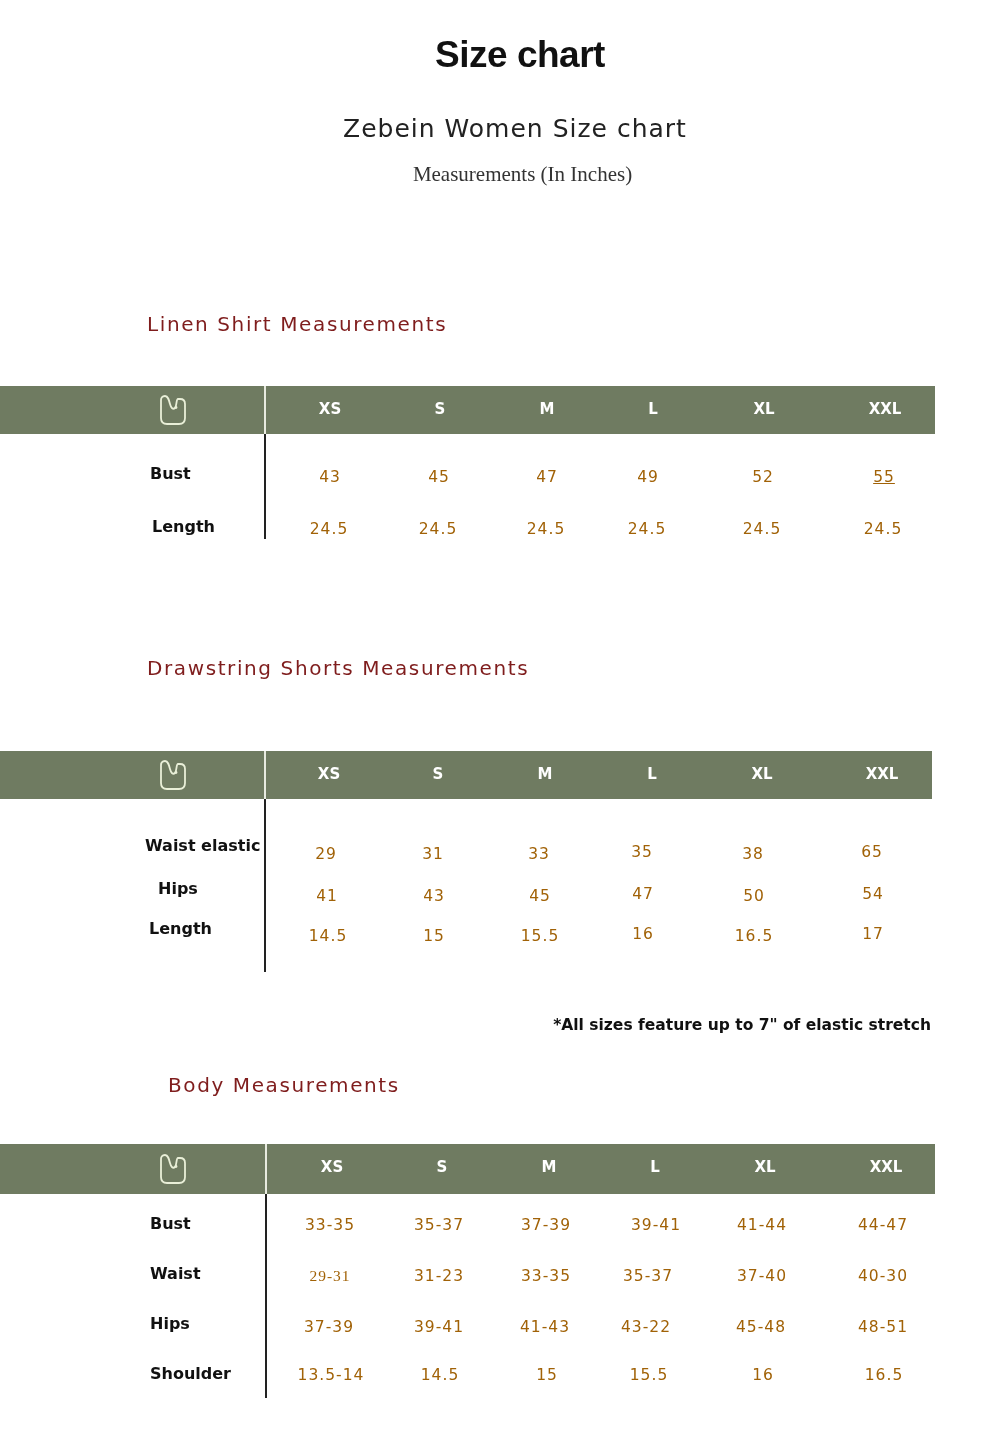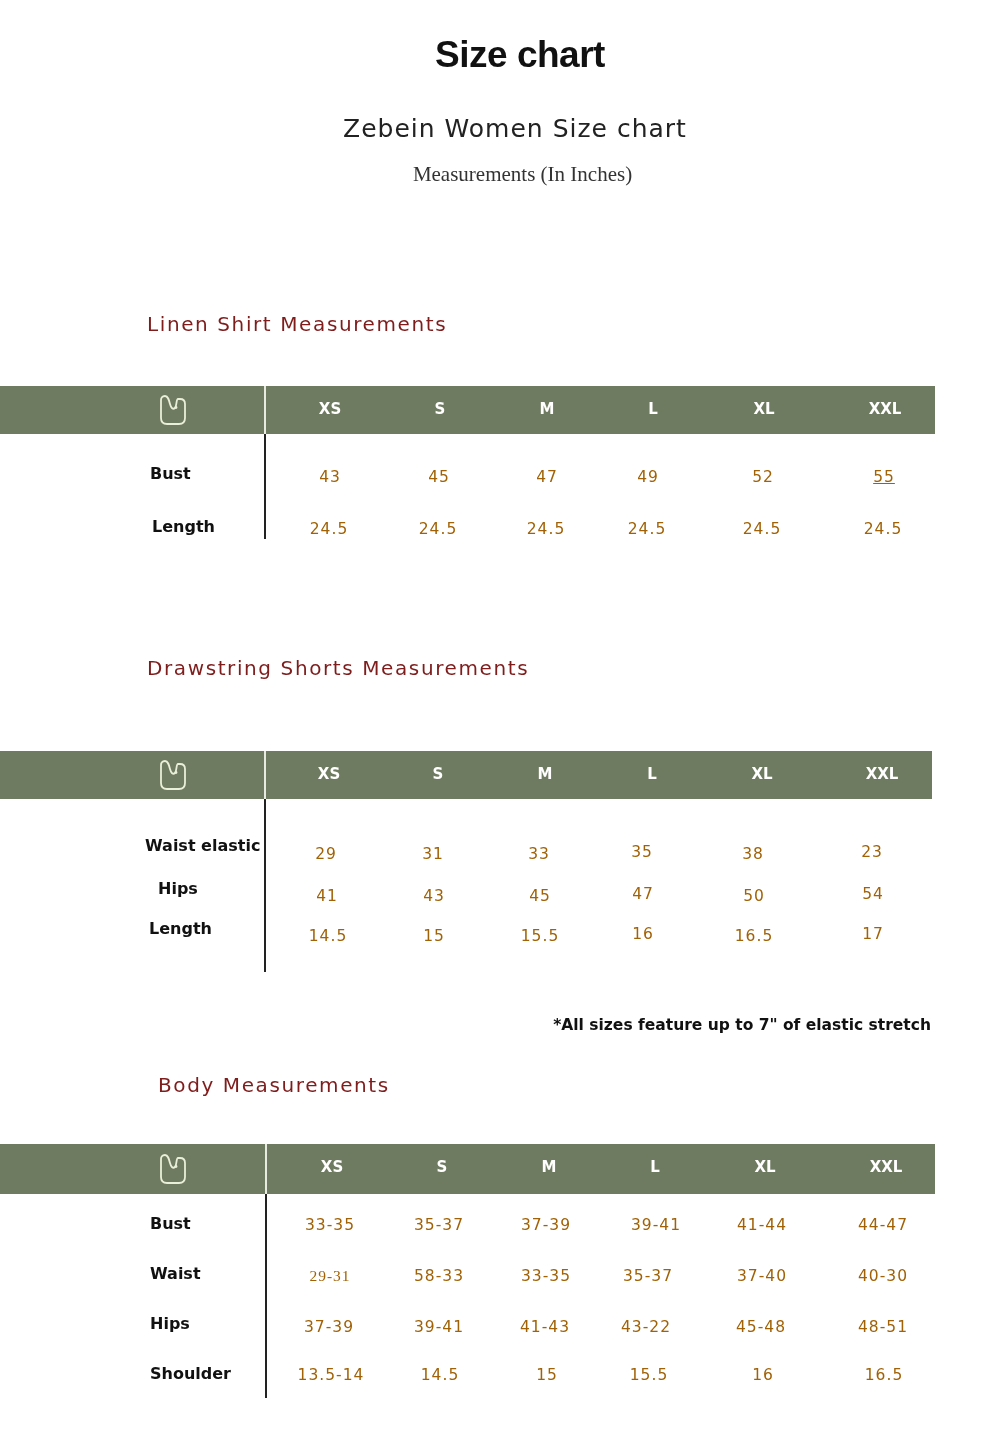--- a/index.html
+++ b/index.html
@@ -78,21 +78,21 @@
 </div>
 <div class="vline" style="top:799px; height:173px;"></div>
 
 <div>
   <div class="rowlabel" style="left:145px; top:836px;">Waist elastic</div>
   <div class="cell" style="left:326px; top:845px;">29</div>
   <div class="cell" style="left:433px; top:845px;">31</div>
   <div class="cell" style="left:539px; top:845px;">33</div>
   <div class="cell" style="left:642px; top:843px;">35</div>
   <div class="cell" style="left:753px; top:845px;">38</div>
-  <div class="cell" style="left:872px; top:843px;">23</div>
+  <div class="cell" style="left:872px; top:843px;">65</div>
 </div>
 <div>
   <div class="rowlabel" style="left:158px; top:879px;">Hips</div>
   <div class="cell" style="left:327px; top:887px;">41</div>
   <div class="cell" style="left:434px; top:887px;">43</div>
   <div class="cell" style="left:540px; top:887px;">45</div>
   <div class="cell" style="left:643px; top:885px;">47</div>
   <div class="cell" style="left:754px; top:887px;">50</div>
   <div class="cell" style="left:873px; top:885px;">54</div>
 </div>
@@ -101,21 +101,21 @@
   <div class="cell" style="left:328px; top:927px;">14.5</div>
   <div class="cell" style="left:434px; top:927px;">15</div>
   <div class="cell" style="left:540px; top:927px;">15.5</div>
   <div class="cell" style="left:643px; top:925px;">16</div>
   <div class="cell" style="left:754px; top:927px;">16.5</div>
   <div class="cell" style="left:873px; top:925px;">17</div>
 </div>
 
 <div class="abs note">*All sizes feature up to 7" of elastic stretch</div>
 
-<div class="abs section-title" style="left:158px; top:1073px;">Body Measurements</div>
+<div class="abs section-title" style="left:168px; top:1073px;">Body Measurements</div>
 
 <div class="abs hdr" style="top:1144px; width:935px; height:50px;">
   <svg class="icon" viewBox="0 0 28 32" style="top:9px;">
     <path d="M6 2 C3 2 2 4 2 6 L2 24 C2 28 4 30 8 30 L20 30 C24 30 26 28 26 24 L26 10 C26 6 24 5 21 5 L19 5 C17 5 18 12 16 14 C14 16 12 14 11 10 C10 6 9 2 6 2 Z" fill="none" stroke="#e9efd8" stroke-width="1.8" stroke-linejoin="round"></path>
     <circle cx="17" cy="13.5" r="1.4" fill="#e9efd8"></circle>
   </svg>
   <div class="div" style="left:265px;"></div>
   <div class="size" style="left:332px;">XS</div>
   <div class="size" style="left:442px;">S</div>
   <div class="size" style="left:549px;">M</div>
@@ -130,21 +130,21 @@
   <div class="cell" style="left:330px; top:1216px;">33-35</div>
   <div class="cell" style="left:439px; top:1216px;">35-37</div>
   <div class="cell" style="left:546px; top:1216px;">37-39</div>
   <div class="cell" style="left:656px; top:1216px;">39-41</div>
   <div class="cell" style="left:762px; top:1216px;">41-44</div>
   <div class="cell" style="left:883px; top:1216px;">44-47</div>
 </div>
 <div>
   <div class="rowlabel" style="left:150px; top:1264px;">Waist</div>
   <div class="cell" style="left:330px; top:1267px;font-family:Liberation Serif, serif;">29-31</div>
-  <div class="cell" style="left:439px; top:1267px;">58-33</div>
+  <div class="cell" style="left:439px; top:1267px;">31-23</div>
   <div class="cell" style="left:546px; top:1267px;">33-35</div>
   <div class="cell" style="left:648px; top:1267px;">35-37</div>
   <div class="cell" style="left:762px; top:1267px;">37-40</div>
   <div class="cell" style="left:883px; top:1267px;">40-30</div>
 </div>
 <div>
   <div class="rowlabel" style="left:150px; top:1314px;">Hips</div>
   <div class="cell" style="left:329px; top:1318px;">37-39</div>
   <div class="cell" style="left:439px; top:1318px;">39-41</div>
   <div class="cell" style="left:545px; top:1318px;">41-43</div>

